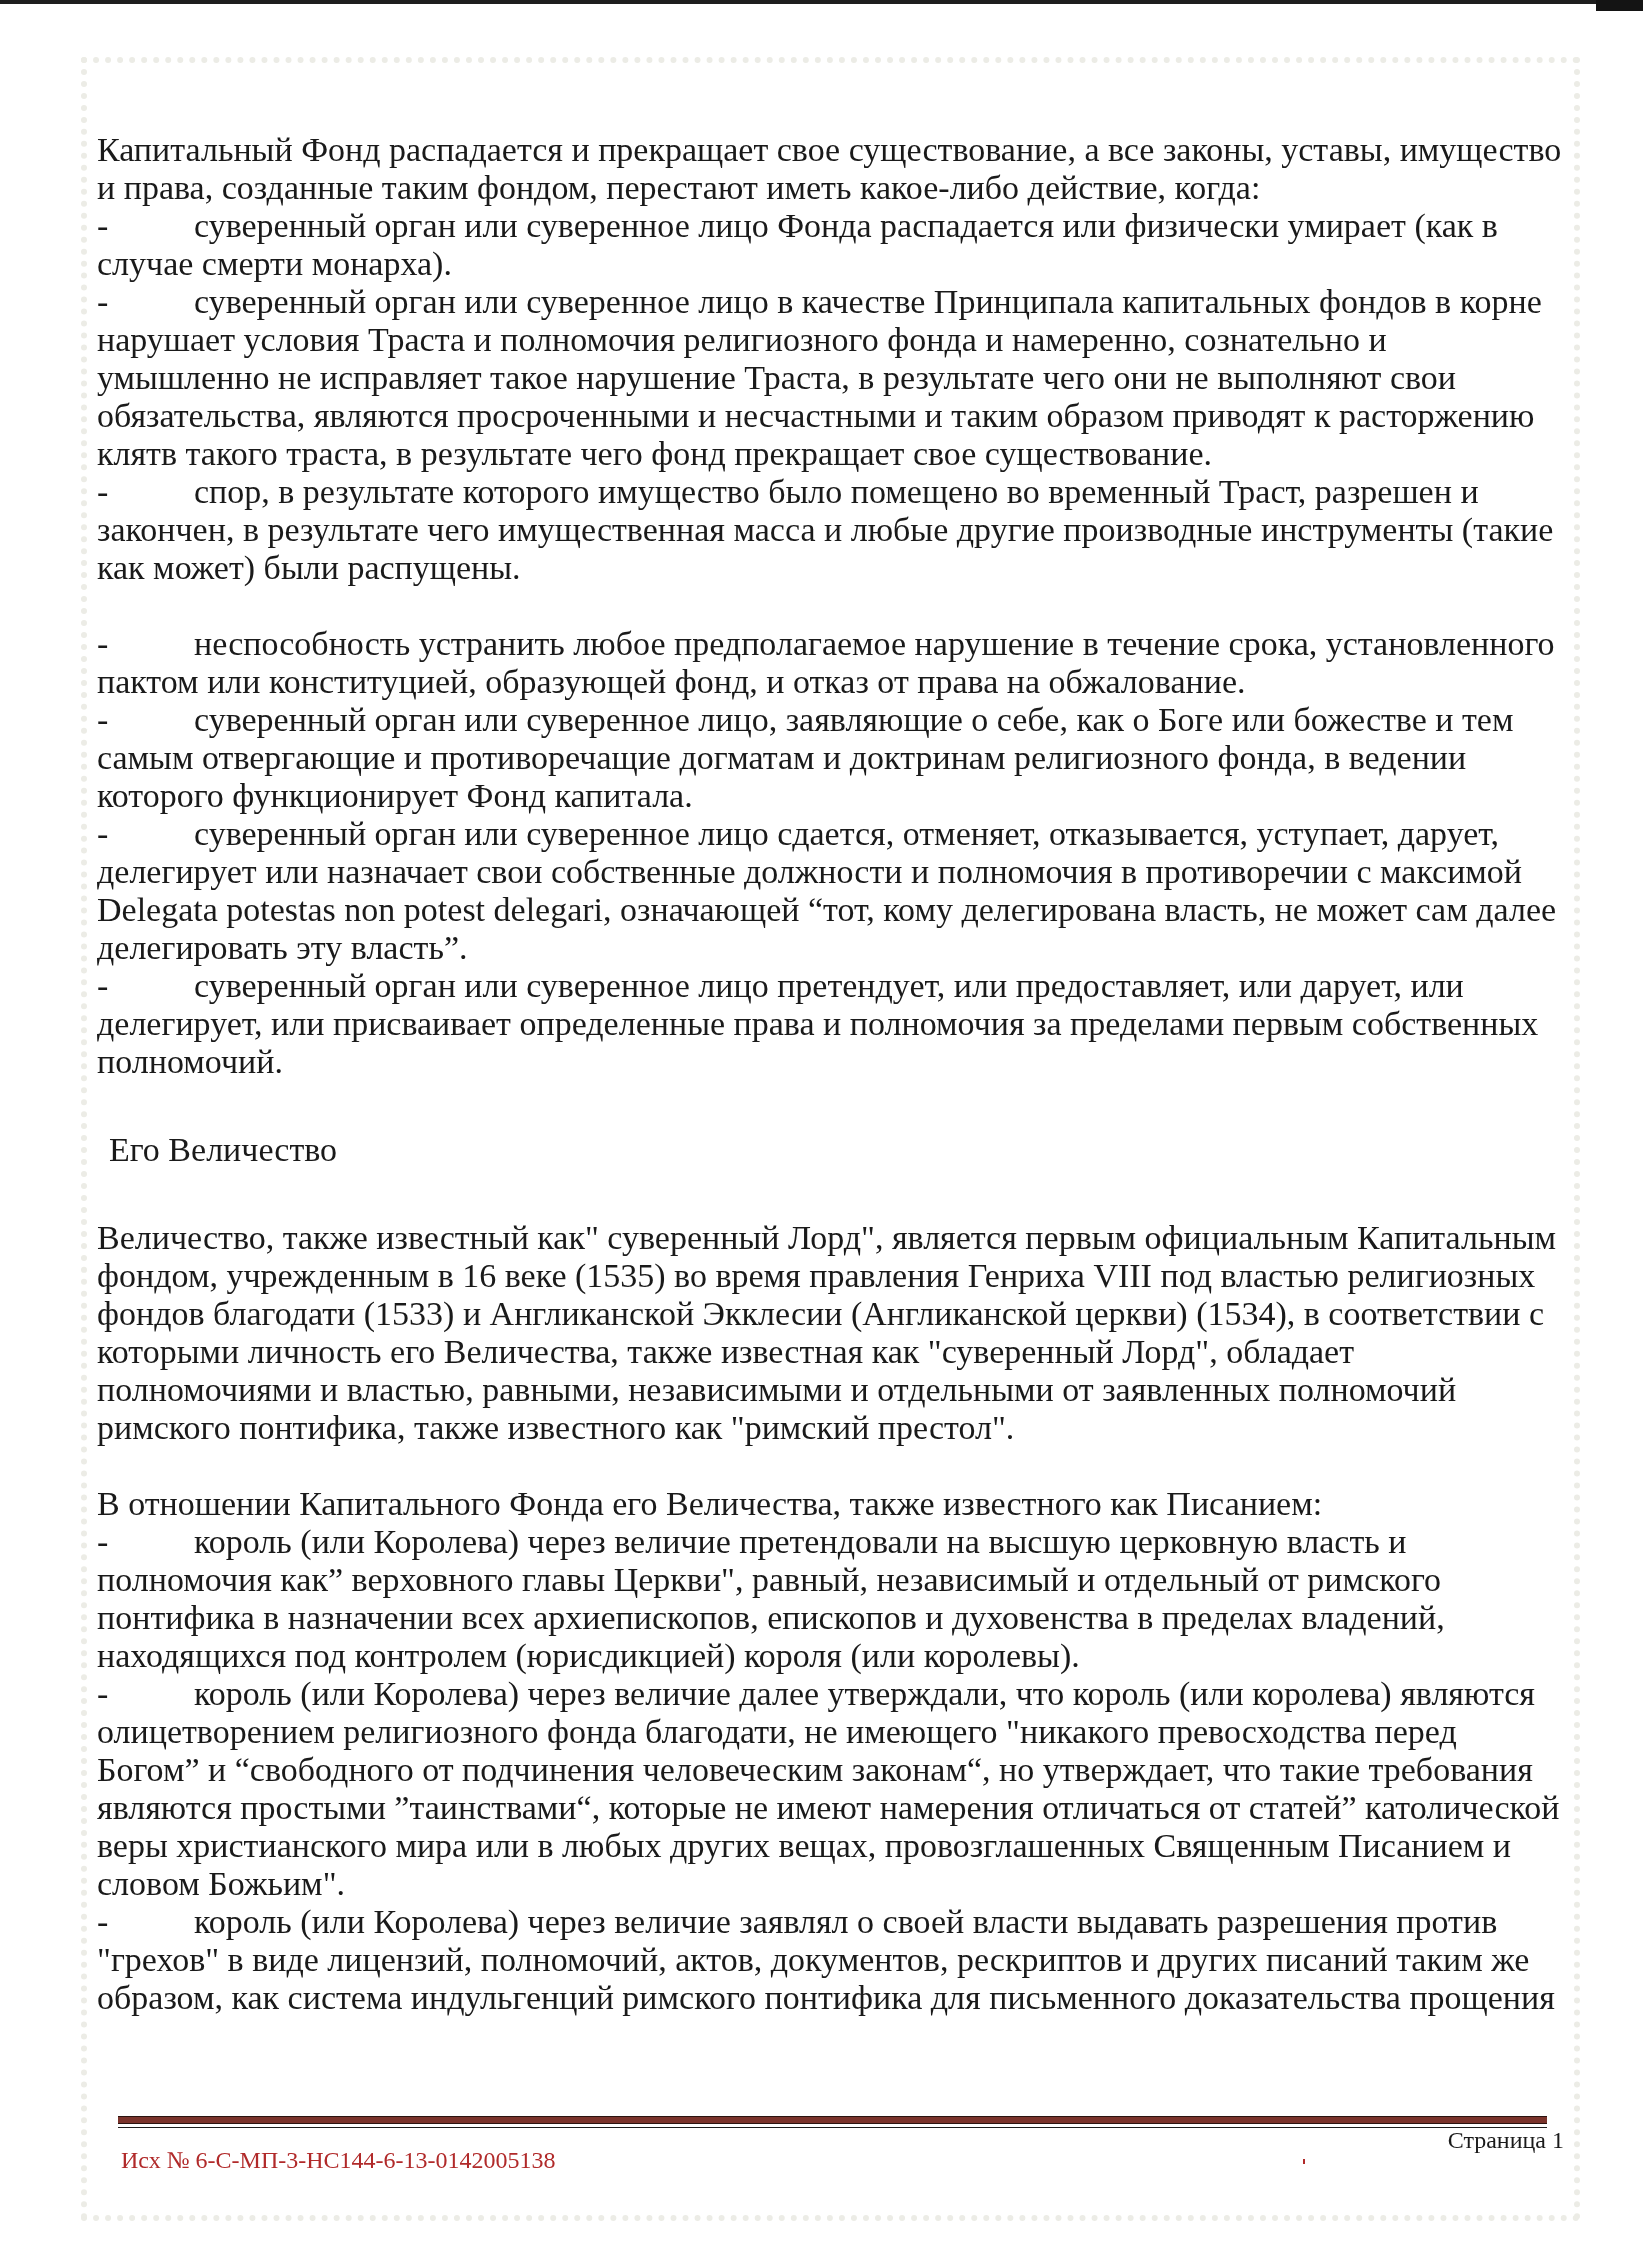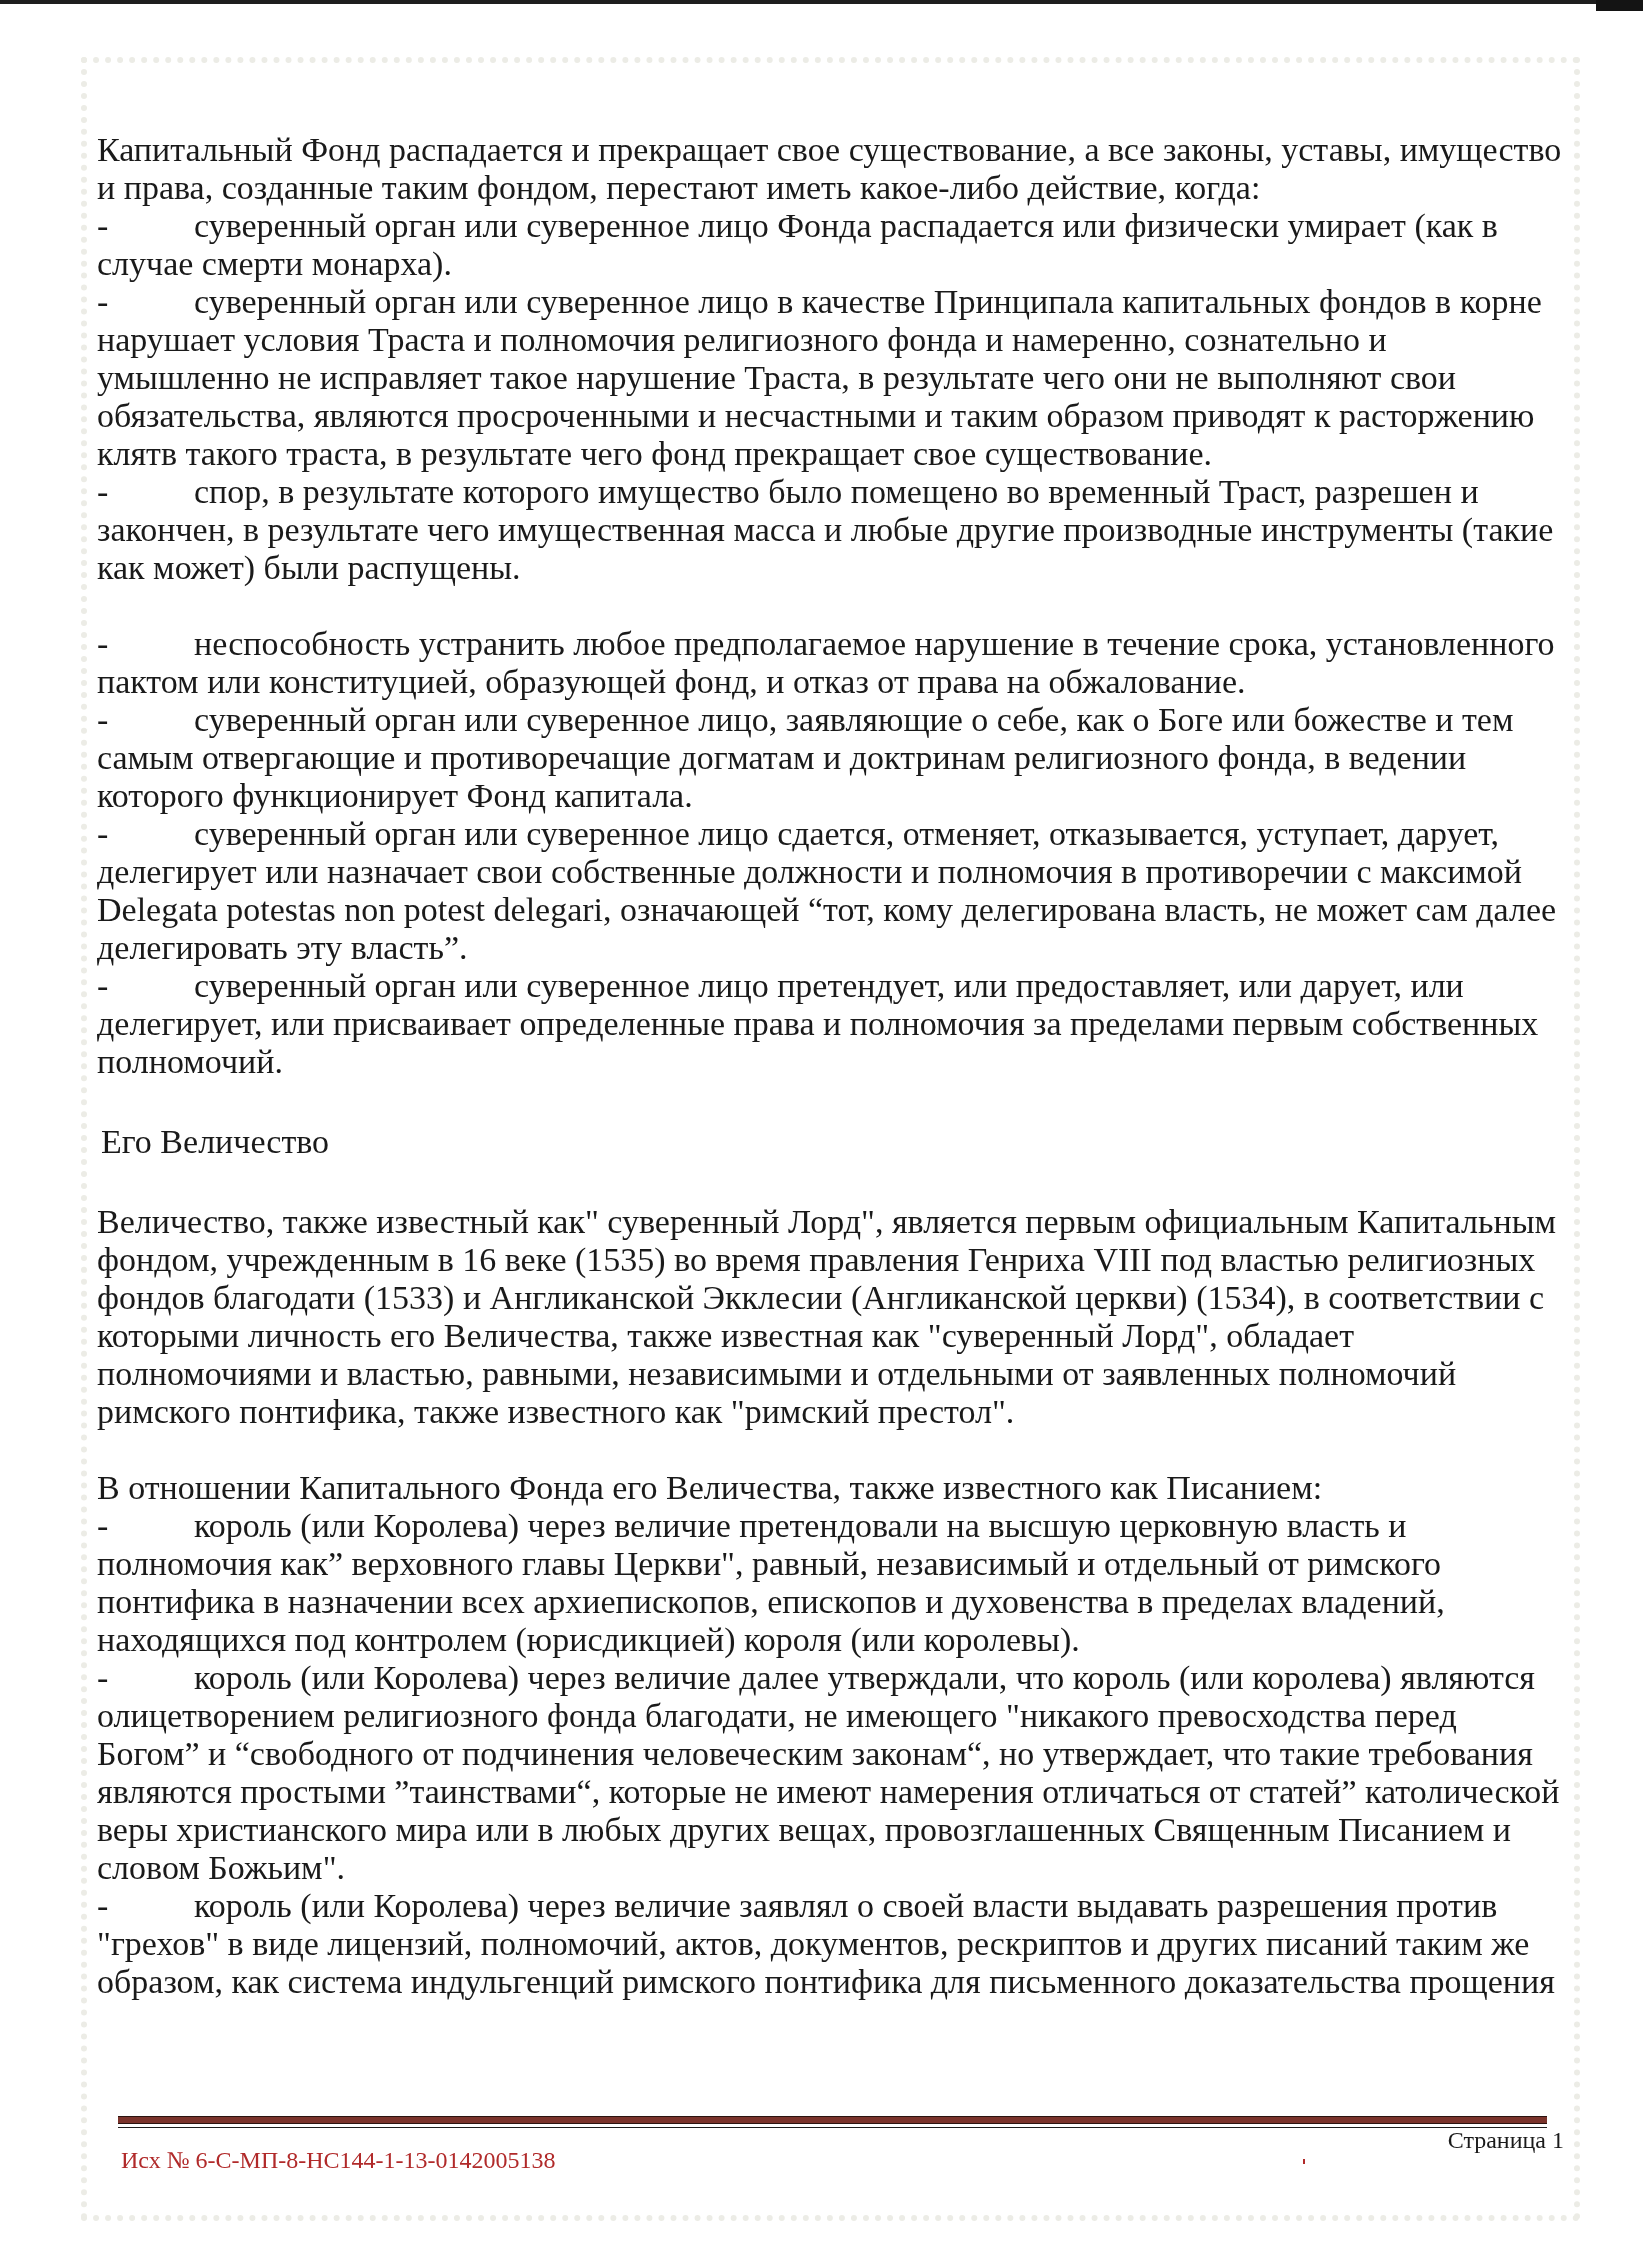--- a/index.html
+++ b/index.html
@@ -23,21 +23,21 @@
     box-sizing: border-box;
   }
   .content {
     position: absolute; left: 97px; top: 131px; width: 1470px;
     font-size: 34px; line-height: 38px;
   }
   .para { margin: 0; }
   .gap { height: 38px; }
   .bullet { display: block; }
   .bullet .dash { display: inline-block; width: 97px; }
-  .heading-plain { margin: 4px; }
+  .heading-plain { margin: 12px; }
   .footer-rule {
     position: absolute; left: 118px; top: 2116px; width: 1429px; height: 14.5px;
   }
   .footer-rule .thick { position: absolute; left: 0; top: 0; width: 100%; height: 6.3px; background: #7a332b; border-top: 1px solid #2b1410; border-bottom: 1px solid #2b1410;}
   .footer-rule .thin { position: absolute; left: 0; top: 10.6px; width: 100%; height: 1.9px; background: #1f1f1f; }
   .footer-ref {
     position: absolute; left: 121px; top: 2147px;
     font-size: 24px; color: #b12a2a;
   }
   .footer-page {
@@ -73,16 +73,16 @@
     <p class="para">В отношении Капитального Фонда его Величества, также известного как Писанием:</p>
     <p class="para bullet"><span class="dash">-</span><span>король (или Королева) через величие претендовали на высшую церковную власть и полномочия как” верховного главы Церкви", равный, независимый и отдельный от римского понтифика в назначении всех архиепископов, епископов и духовенства в пределах владений, находящихся под контролем (юрисдикцией) короля (или королевы).</span></p>
     <p class="para bullet"><span class="dash">-</span><span>король (или Королева) через величие далее утверждали, что король (или королева) являются олицетворением религиозного фонда благодати, не имеющего "никакого превосходства перед Богом” и “свободного от подчинения человеческим законам“, но утверждает, что такие требования являются простыми  ”таинствами“, которые не имеют намерения отличаться от статей” католической веры христианского мира или в любых других вещах, провозглашенных Священным Писанием и словом Божьим".</span></p>
     <p class="para bullet"><span class="dash">-</span><span>король (или Королева) через величие заявлял о своей власти выдавать разрешения против "грехов" в виде лицензий, полномочий, актов, документов, рескриптов и других писаний таким же образом, как система индульгенций римского понтифика для письменного доказательства прощения</span></p>
   </div>
 
 <div class="footer-rule">
   <div class="thick"></div>
   <div class="thin"></div>
 </div>
-<div class="footer-ref">Исх № 6-С-МП-8-НС144-1-13-0142005138</div>
+<div class="footer-ref">Исх № 6-С-МП-3-НС144-6-13-0142005138</div>
 <div class="footer-page">Страница 1</div>
 <div class="stray-mark"></div>
 
 
 </body></html>

